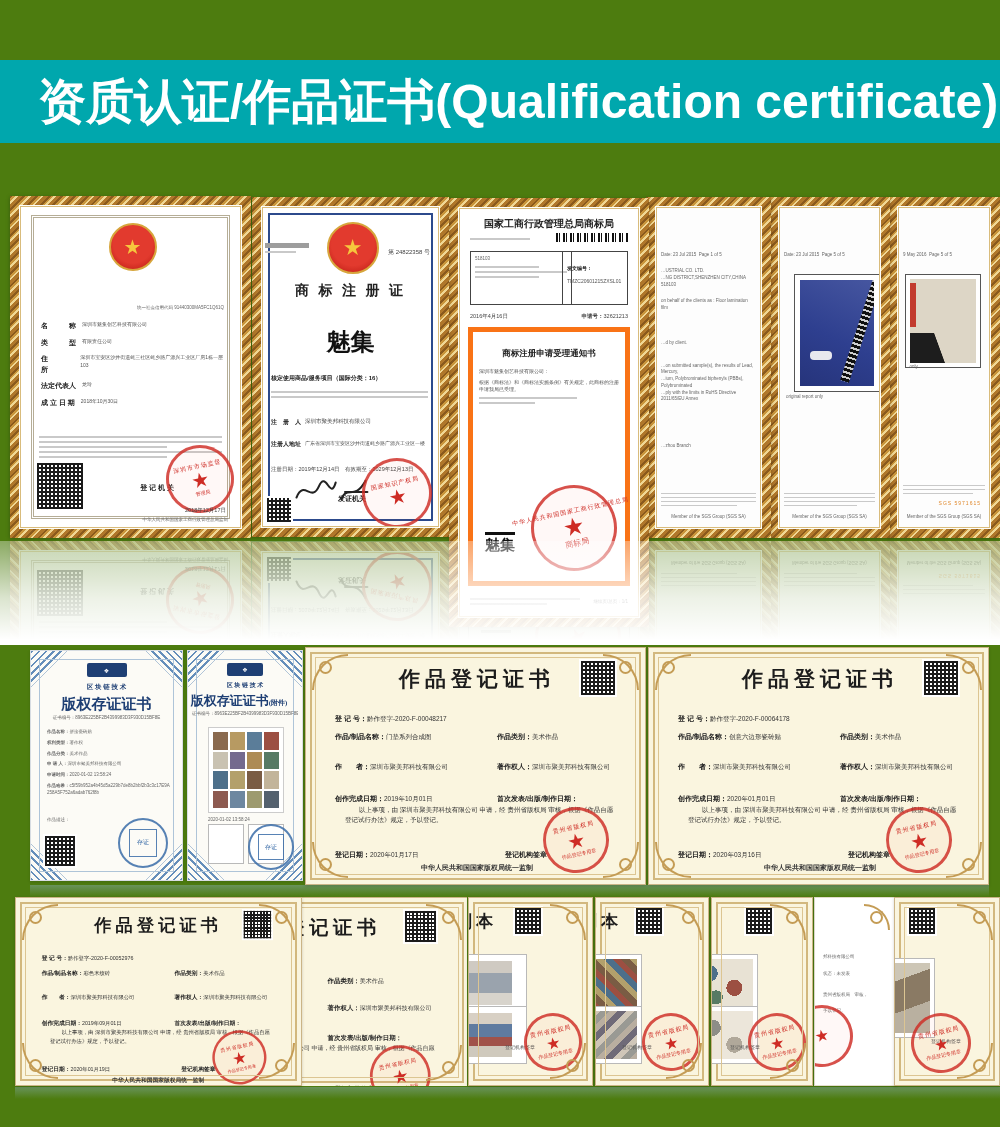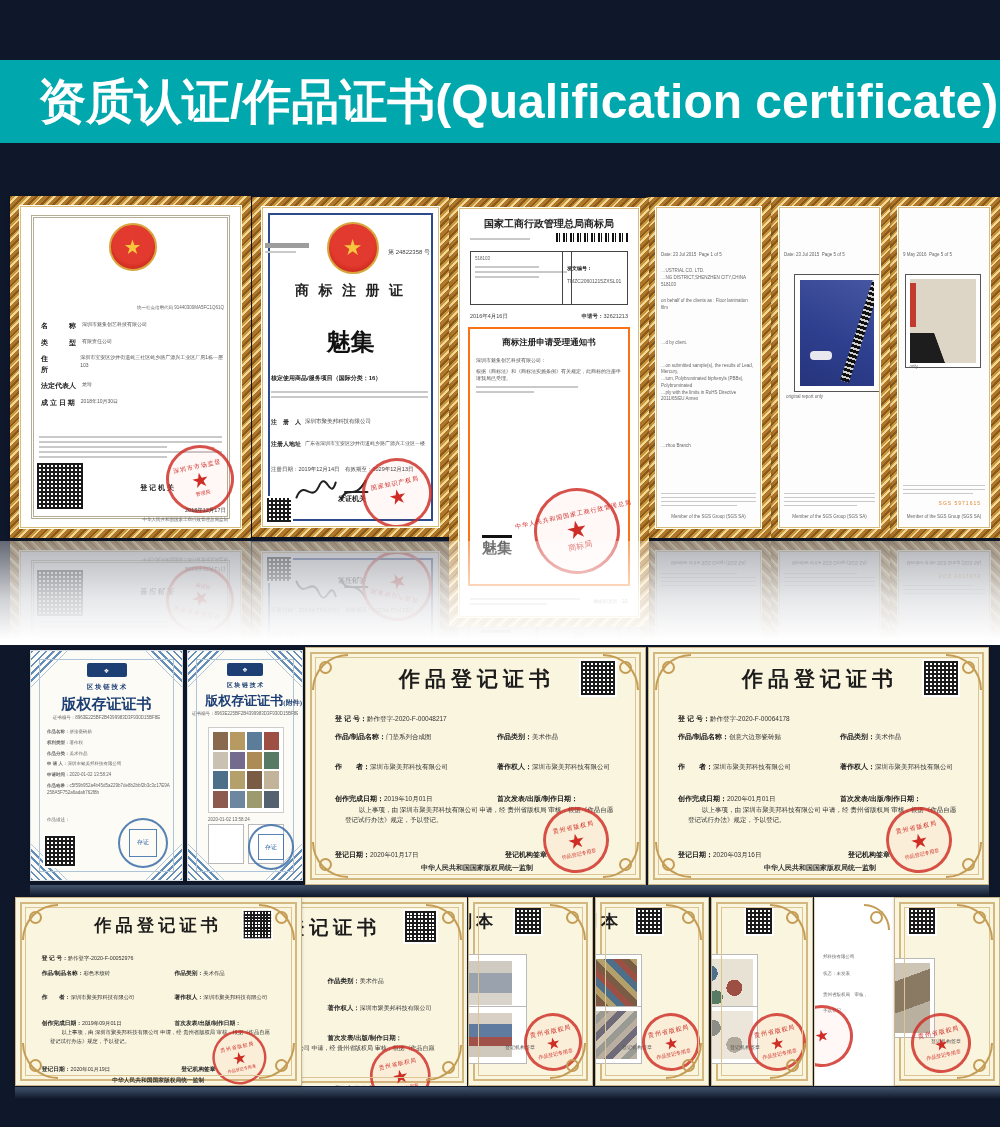--- a/index.html
+++ b/index.html
@@ -1,16 +1,16 @@
 <!DOCTYPE html>
 <html><head>
 <meta charset="utf-8">
 <style>
   html,body{margin:0;padding:0;background:#fff;}
-  .page{position:relative;width:1000px;height:1127px;background:#0f172a;overflow:hidden;
+  .page{position:relative;width:1000px;height:1127px;background:#4d7c0f;overflow:hidden;
         font-family:"Liberation Sans",sans-serif;-webkit-font-smoothing:antialiased;}
   
   .banner{position:absolute;left:0;top:60px;width:1000px;height:83px;background:#00a7ad;
           display:flex;align-items:center;box-sizing:border-box;padding-left:38px;}
   .banner h1{margin:0;color:#fff;font-size:48px;font-weight:800;letter-spacing:0px;white-space:nowrap;}
   
   .card{position:absolute;box-sizing:border-box;}
   
   .gf{border:9px solid transparent;background:#fdfdfa;
       border-image:repeating-linear-gradient(135deg,#8a5a1d 0 2px,#c9953b 2px 4px,#f0d794 4px 6px,#b0772a 6px 9px) 9;
@@ -183,21 +183,21 @@
             <div class="bar s"></div>
         </div>
         <div style="position:absolute;right:10px;top:42px;width:66px;height:54px;border:1px solid #444;padding:4px;box-sizing:border-box;">
           <span class="t5 lab-b">发文编号：</span>
           <div class="t5" style="word-break:break-all;margin-top:4px;">TMZC20601215ZXSL01</div>
         </div>
         <div style="position:absolute;left:10px;right:10px;top:104px;display:flex;justify-content:space-between;">
           <span class="t55">2016年4月16日</span>
           <span class="t55"><b>申请号：</b><span>32621213</span></span>
         </div>
-        <div style="position:absolute;left:8px;right:8px;top:118px;bottom:30px;border:2px solid #f97316;padding:8px 6px;box-sizing:border-box;">
+        <div style="position:absolute;left:8px;right:8px;top:118px;bottom:30px;border:5px solid #f97316;padding:16px 6px;box-sizing:border-box;">
           <div style="text-align:center;font-weight:bold;font-size:8.5px;color:#222;margin-bottom:8px;font-family:'Liberation Serif',serif;">商标注册申请受理通知书</div>
           <div class="t5">深圳市魅集创艺科技有限公司：</div>
           <div class="t5" style="margin-top:3px;">根据《商标法》和《商标法实施条例》有关规定，此商标的注册申请我局已受理。</div>
           <div class="bar s"></div>
             <div class="bar" style="width:40%;"></div>
           <div style="position:absolute;left:12px;bottom:26px;font-weight:800;font-size:15px;color:#111;border-top:3px solid #111;padding-top:1px;">
                <span>魅集</span></div>
           <div class="seal" style="right:8px;bottom:10px;width:80px;height:80px;border-width:3.5px;">
             <span class="ring">中华人民共和国国家工商行政管理总局</span>
             <span class="star" style="font-size:24px;">★</span>
@@ -419,21 +419,21 @@
   </div>
 
   <div class="card" style="left:187px;top:650px;width:116px;height:231px;background:#fcfbf6;border:1px solid #d8dde2;box-shadow:0 1px 3px rgba(0,0,0,.15);z-index:1;">
     <div class="bccorner"></div>
       <div class="bccorner tr"></div>
     <div class="bccorner blc"></div>
       <div class="bccorner brc"></div>
     <div style="position:absolute;inset:8px;border:1px solid #aec4d8;"></div>
     <div style="position:absolute;left:50%;top:12px;transform:translateX(-50%);width:36px;height:13px;background:#1e3f74;border-radius:2px;color:#fff;font-size:6px;display:flex;align-items:center;justify-content:center;">❖</div>
     <div class="navy" style="position:absolute;left:0;right:0;top:30px;text-align:center;font-size:6px;font-weight:bold;">区 块 链 技 术</div>
-    <div class="navy" style="position:absolute;left:0;right:0;top:41px;text-align:right;font-size:13px;font-weight:800;font-family:'Liberation Serif',serif;">
+    <div class="navy" style="position:absolute;left:0;right:12px;top:41px;text-align:center;font-size:13px;font-weight:800;font-family:'Liberation Serif',serif;">
       <span>版权存证证书</span><span style="font-size:7px;">(附件)</span></div>
     <div class="t4" style="position:absolute;left:4px;right:4px;top:60px;text-align:center;white-space:nowrap;overflow:hidden;">证书编号：8963E225BF2B4399983D3F930D15BF8E</div>
     <div style="position:absolute;left:20px;top:76px;width:76px;height:86px;background:#fff;border:1px solid #ccc;padding:4px;box-sizing:border-box;display:grid;grid-template-columns:repeat(4,1fr);grid-template-rows:repeat(4,1fr);gap:2px;">
       <div style="background:#8a6a4f"></div>
         <div style="background:#b79a62"></div>
         <div style="background:#5b7d99"></div>
         <div style="background:#9c4f42"></div>
       <div style="background:#c9c2b2"></div>
         <div style="background:#746a8e"></div>
         <div style="background:#ad8b54"></div>

